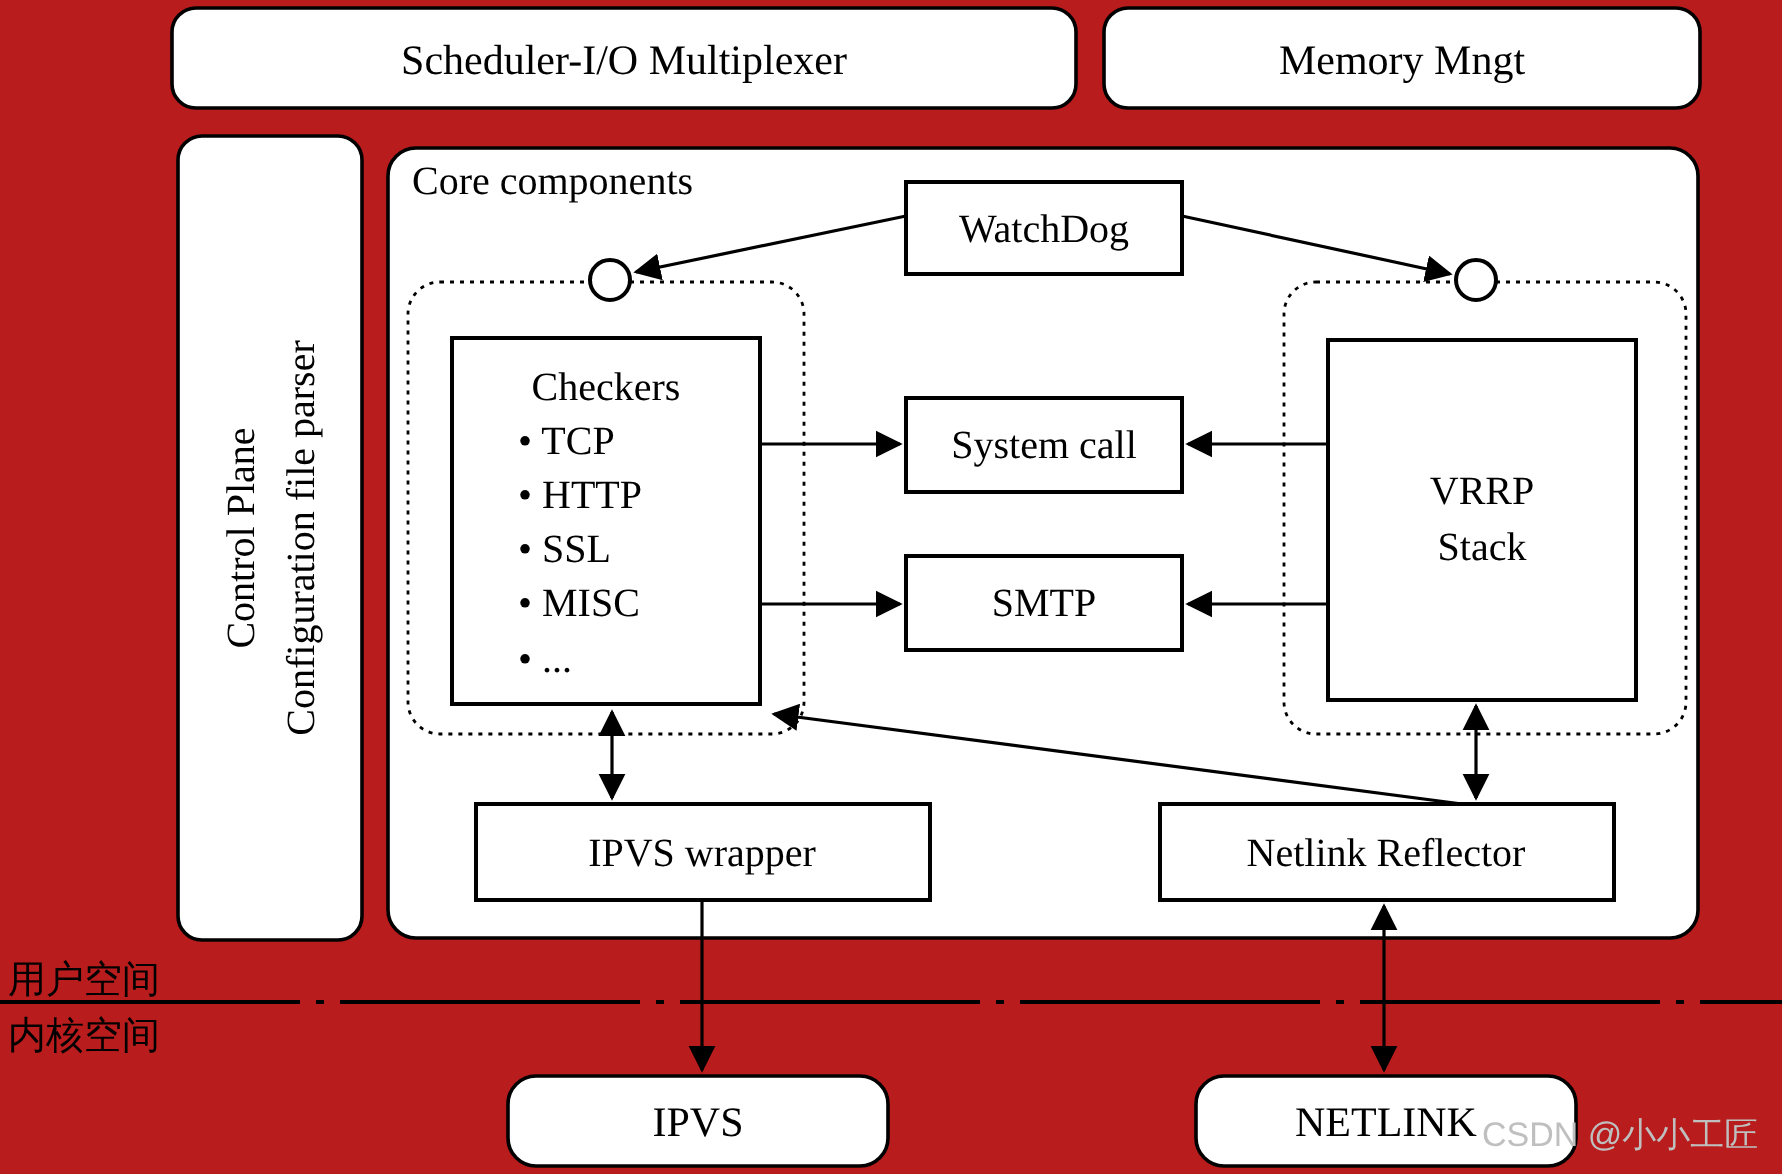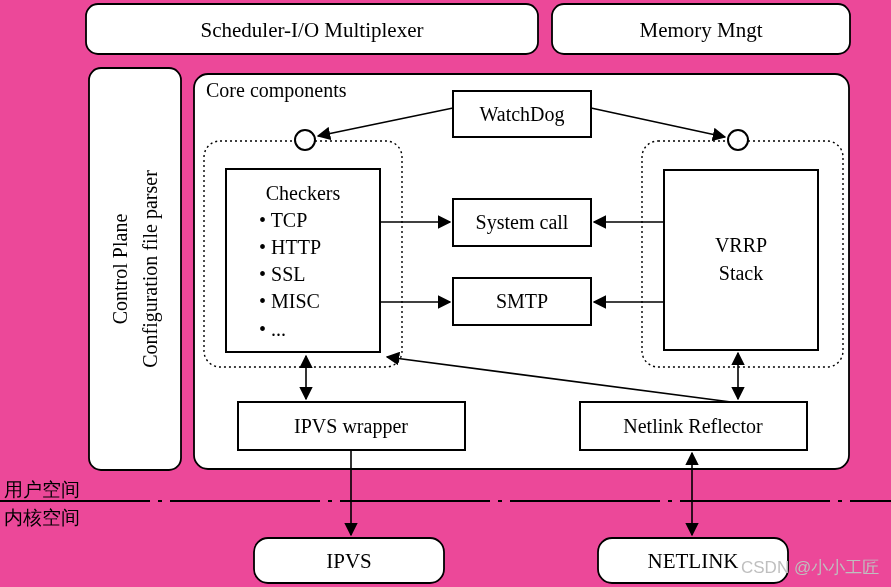--- a/index.html
+++ b/index.html
@@ -1,17 +1,17 @@
 <!DOCTYPE html>
 <html><head>
 <meta charset="utf-8">
 <style>
   html,body { margin:0; padding:0; background:#ffffff; }
   .stage {
-    position:relative; width:891px; height:587px; background:#ec4899;
+    position:relative; width:891px; height:587px; background:#b91c1c;
     font-family:"Liberation Serif","DejaVu Serif",serif;
   }
   svg { display:block; }
   text {
     font-family:"Liberation Serif","DejaVu Serif",serif;
     fill:#000000;
   }
   .lbl   { font-size:20px; }
   .lbl-lg{ font-size:21px; }
   .mid   { text-anchor:middle; }

